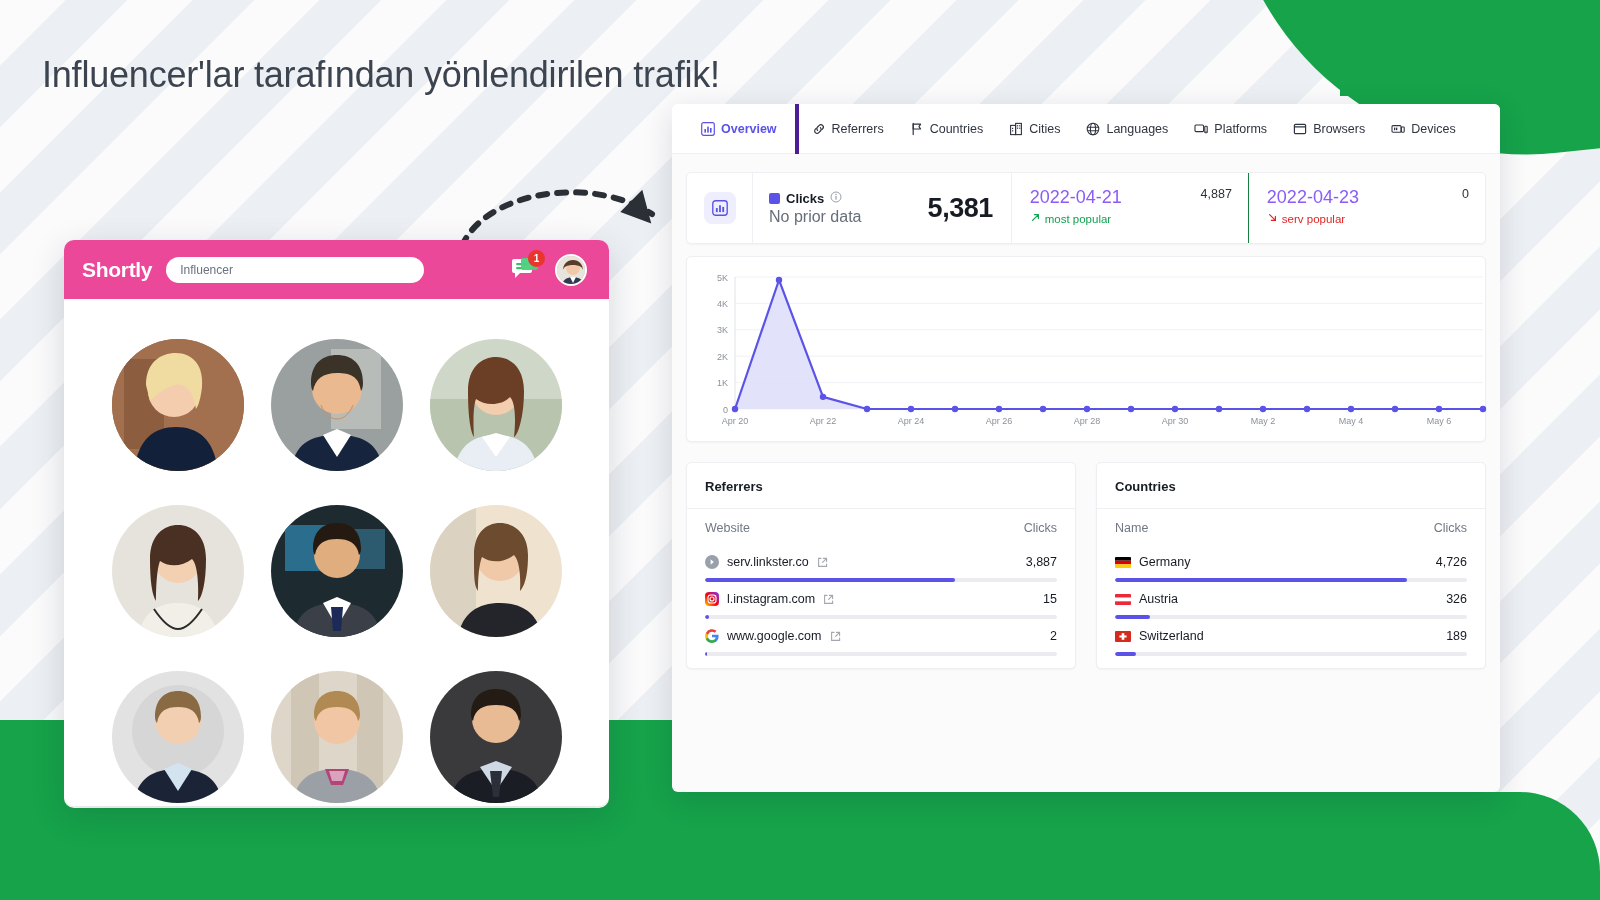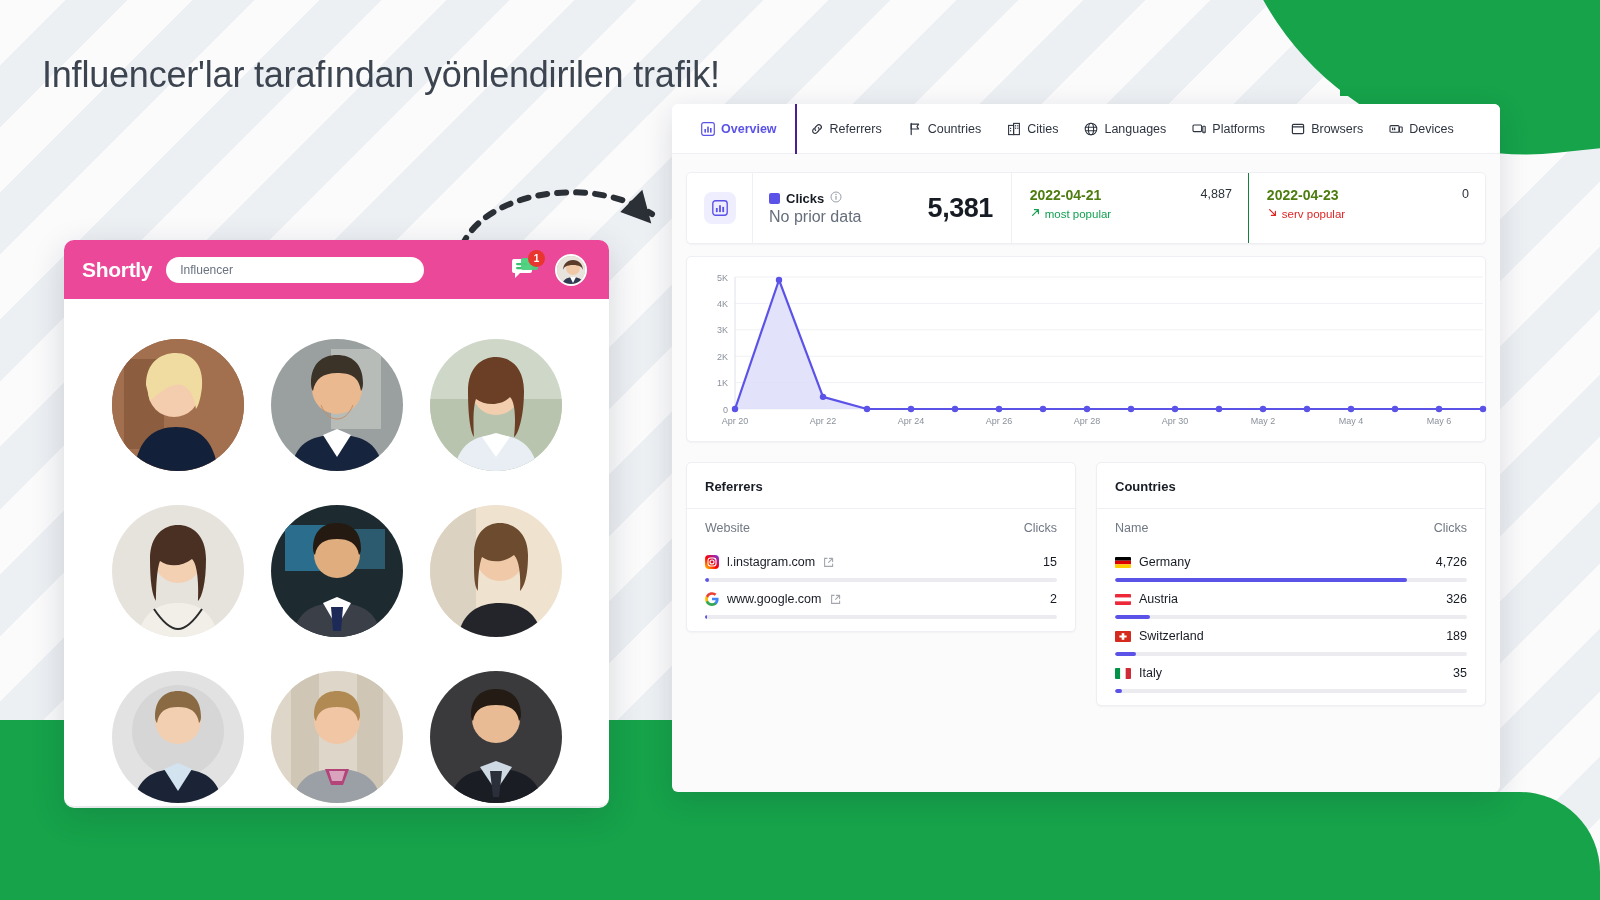--- a/index.html
+++ b/index.html
@@ -111,21 +111,21 @@
   .tabs {
     background: #fff; height: 50px;
     display: flex; align-items: center; padding: 0 16px;
     border-bottom: 1px solid #eef0f3;
   }
   .tab {
     display: flex; align-items: center; gap: 6px;
     font-size: 12.5px; color: #2e3440; padding: 0 13px; height: 50px;
     white-space: nowrap;
   }
-  .tab:first-child { border-right: 2px solid #4c1d95; padding-right: 18px; }
+  .tab:first-child { border-right: 4px solid #4c1d95; padding-right: 18px; }
   .tab.active { color: #5b52e8; font-weight: bold; }
   .tab .ti { display: inline-flex; width: 14px; height: 14px; }
 
   .card {
     background: #fff; border-radius: 5px; border: 1px solid #edeff2;
     box-shadow: 0 1px 2px rgba(20,30,50,.04);
   }
 
   .stats {
     margin: 18px 14px 0 14px; display: flex; align-items: stretch; height: 72px;
@@ -138,21 +138,21 @@
   }
   .stat-main { flex: 1.35; display: flex; align-items: center; justify-content: space-between;
     padding: 0 18px 0 16px; border-right: 1px solid #eef0f3; }
   .clicks-label { display: flex; align-items: center; gap: 6px; font-size: 13px; font-weight: bold; color: #171b24; }
   .sw { width: 11px; height: 11px; border-radius: 2px; background: #5b52e8; }
   .muted { font-size: 16px; color: #666e7b; margin-top: 2px; }
   .bignum { font-size: 27px; font-weight: bold; color: #171b24; letter-spacing: -.5px; }
   .stat-side { flex: 1.22; display: flex; align-items: flex-start; justify-content: space-between;
     padding: 14px 16px 0 18px; }
   .stat-side + .stat-side { border-left: 1px solid #15803d; }
-  .sdate { font-size: 14px; font-weight: bold; color: #4d7c0f; }
+  .sdate { font-size: 18px; font-weight: normal; color: #8b5cf6; }
   .strend { font-size: 11.5px; margin-top: 4px; display: flex; align-items: center; gap: 4px; }
   .strend.up { color: #12a150; }
   .strend.down { color: #e02424; }
   .sval { font-size: 12.5px; color: #2c323c; }
 
   .chartcard { margin: 12px 14px 0 14px; height: 186px; padding: 10px 12px 6px 8px; }
 
   .lowrow { display: flex; gap: 20px; margin: 20px 14px 0 14px; align-items: flex-start; }
   .lowcard { flex: 1; }
   .lc-title { font-size: 13px; font-weight: bold; color: #171b24; padding: 16px 18px 14px 18px;
@@ -492,20 +492,41 @@
       <div class="lc-head">
         <span>Website</span>
         <span>Clicks</span>
       </div>
       <div class="lc-rows" id="ref-rows">
           <div class="lc-row">
             <div class="lc-line">
               <span class="lc-name">
                 <span class="fav">
                   <svg width="14" height="14" viewBox="0 0 14 14">
+                    <circle cx="7" cy="7" r="7" fill="#9aa0ab"></circle>
+                    <path d="M5.6 4.2L8.8 7l-3.2 2.8z" fill="#fff"></path>
+                  </svg>
+                </span>
+                <span>serv.linkster.co</span>
+                <span class="ext"><svg width="11" height="11" viewBox="0 0 11 11">
+                    <path d="M4 1.4H1.6v8H9.6V7" fill="none" stroke="#5a616c" stroke-width="1.1" stroke-linecap="round"></path>
+                    <path d="M6.4 1.4h3.2v3.2M9.6 1.4L5.6 5.4" fill="none" stroke="#5a616c" stroke-width="1.1" stroke-linecap="round" stroke-linejoin="round"></path>
+                  </svg></span>
+              </span>
+              <span class="lc-val">3,887</span>
+            </div>
+            <div class="lc-bar">
+              <div class="lc-fill" style="width:71%"></div>
+            </div>
+          </div>
+          <div class="lc-row">
+            <div class="lc-line">
+              <span class="lc-name">
+                <span class="fav">
+                  <svg width="14" height="14" viewBox="0 0 14 14">
                     <defs>
                       <linearGradient id="ig" x1="0" y1="1" x2="1" y2="0">
                         <stop offset="0" stop-color="#ffd600"></stop>
                         <stop offset=".45" stop-color="#ff0100"></stop>
                         <stop offset="1" stop-color="#7638fa"></stop>
                       </linearGradient>
                     </defs>
                     <rect width="14" height="14" rx="4" fill="url(#ig)"></rect>
                     <rect x="3" y="3" width="8" height="8" rx="2.6" fill="none" stroke="#fff" stroke-width="1.1"></rect>
                     <circle cx="7" cy="7" r="2" fill="none" stroke="#fff" stroke-width="1.1"></circle>
@@ -598,32 +619,16 @@
                     <rect x="4.4" y="4.5" width="7.2" height="2" fill="#fff"></rect>
                   </svg></span>
                 <span>Switzerland</span>
               </span>
               <span class="lc-val">189</span>
             </div>
             <div class="lc-bar">
               <div class="lc-fill" style="width:6%"></div>
             </div>
           </div>
-          <div class="lc-row">
-            <div class="lc-line">
-              <span class="lc-name">
-                <span class="flag"><svg width="16" height="11" viewBox="0 0 16 11">
-                    <rect width="5.33" height="11" fill="#009246"></rect>
-                    <rect x="5.33" width="5.34" height="11" fill="#fff"></rect>
-                    <rect x="10.67" width="5.33" height="11" fill="#CE2B37"></rect>
-                  </svg></span>
-                <span>Italy</span>
-              </span>
-              <span class="lc-val">35</span>
-            </div>
-            <div class="lc-bar">
-              <div class="lc-fill" style="width:2%"></div>
-            </div>
-          </div>
         </div>
     </div>
   </div>
 </div>
 
 </body></html>

